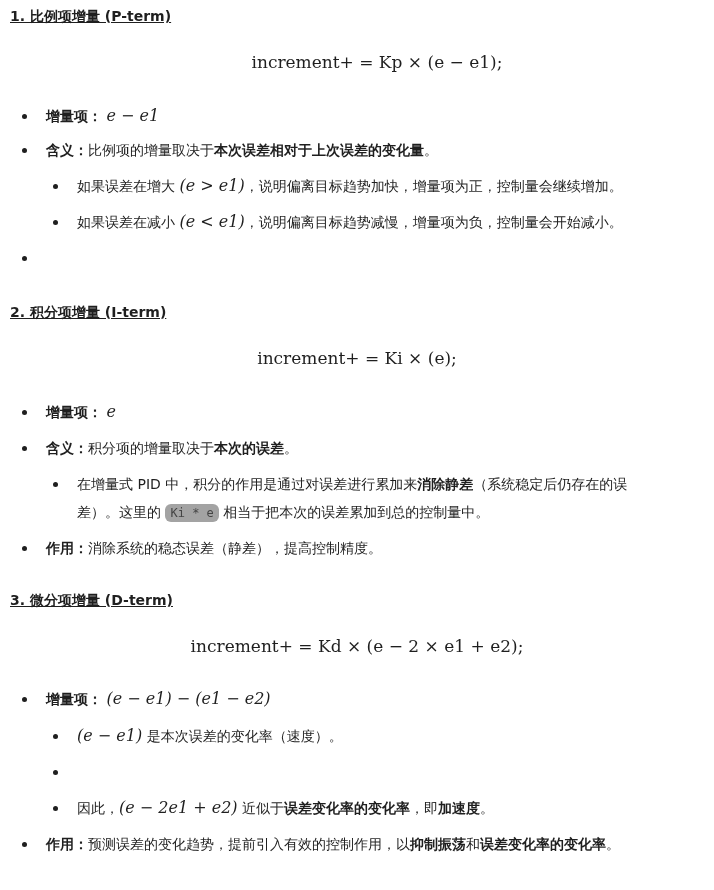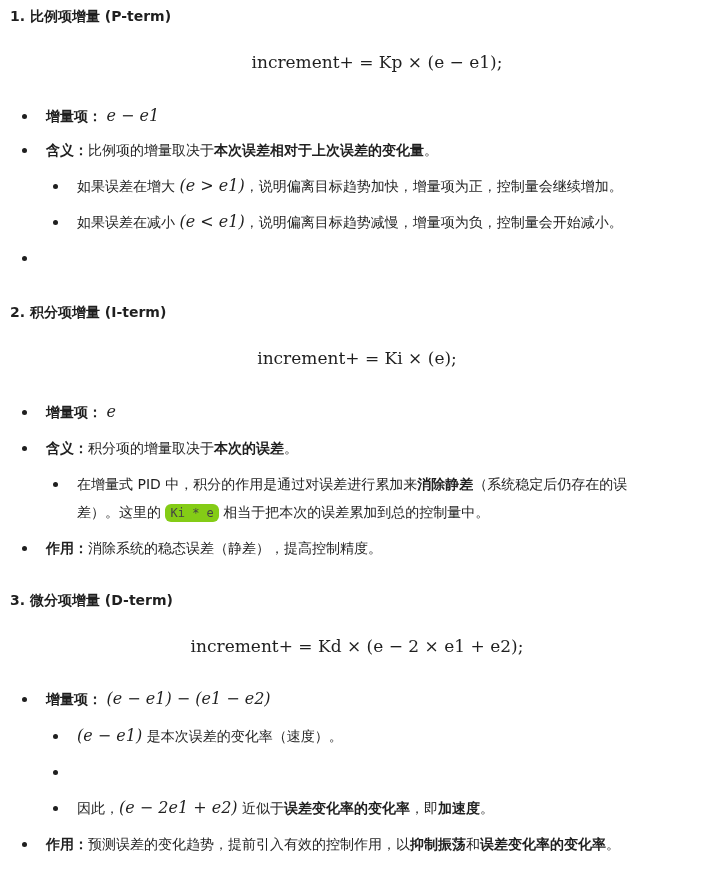--- a/index.html
+++ b/index.html
@@ -2,35 +2,35 @@
 <html><head>
 <meta charset="utf-8">
 <style>
   html, body { margin: 0; padding: 0; background: #ffffff; }
   body {
     width: 714px; height: 890px; overflow: hidden;
     font-family: "DejaVu Sans", "Liberation Sans", sans-serif;
     color: #1f1f1f; font-size: 14px;
   }
   .page { position: relative; width: 714px; height: 890px; }
-  .h { position: absolute; left: 10px; font-weight: bold; font-size: 14px; color: #1f1f1f; }
+  .h { position: absolute; left: 10px; font-weight: bold; font-size: 14px; color: #1f1f1f; text-decoration: underline; }
   .formula {
     position: absolute; left: 0; width: 714px; text-align: center;
     font-family: "DejaVu Serif", "Liberation Serif", serif; font-size: 17px; color: #1f1f1f;
   }
   .m { font-family: "DejaVu Serif", "Liberation Serif", serif; font-size: 16px; }
   .mi { font-style: italic; margin-top: 24px; }
   .li { position: absolute; font-size: 14px; line-height: 28px; color: #1f1f1f; }
   .l1 { left: 46px; width: 650px; }
   .l2 { left: 77px; width: 630px; }
   .dot { position: absolute; width: 5px; height: 5px; border-radius: 50%; background: #1f1f1f; }
   b { font-weight: bold; }
   .code {
     font-family: "DejaVu Sans Mono", "Liberation Mono", monospace; font-size: 12px;
-    background: #84cc16; border-radius: 6px; padding: 2px 5px; color: #444;
+    background: #a3a3a3; border-radius: 6px; padding: 2px 5px; color: #444;
   }
 </style>
 </head>
 <body>
 
 <div class="page">
 
   <div class="h" style="top:8px;">1. 比例项增量 (P-term)</div>
   <div class="formula" style="top:52px;padding-left:20px;">increment+ = Kp × (e − e1);</div>
 

